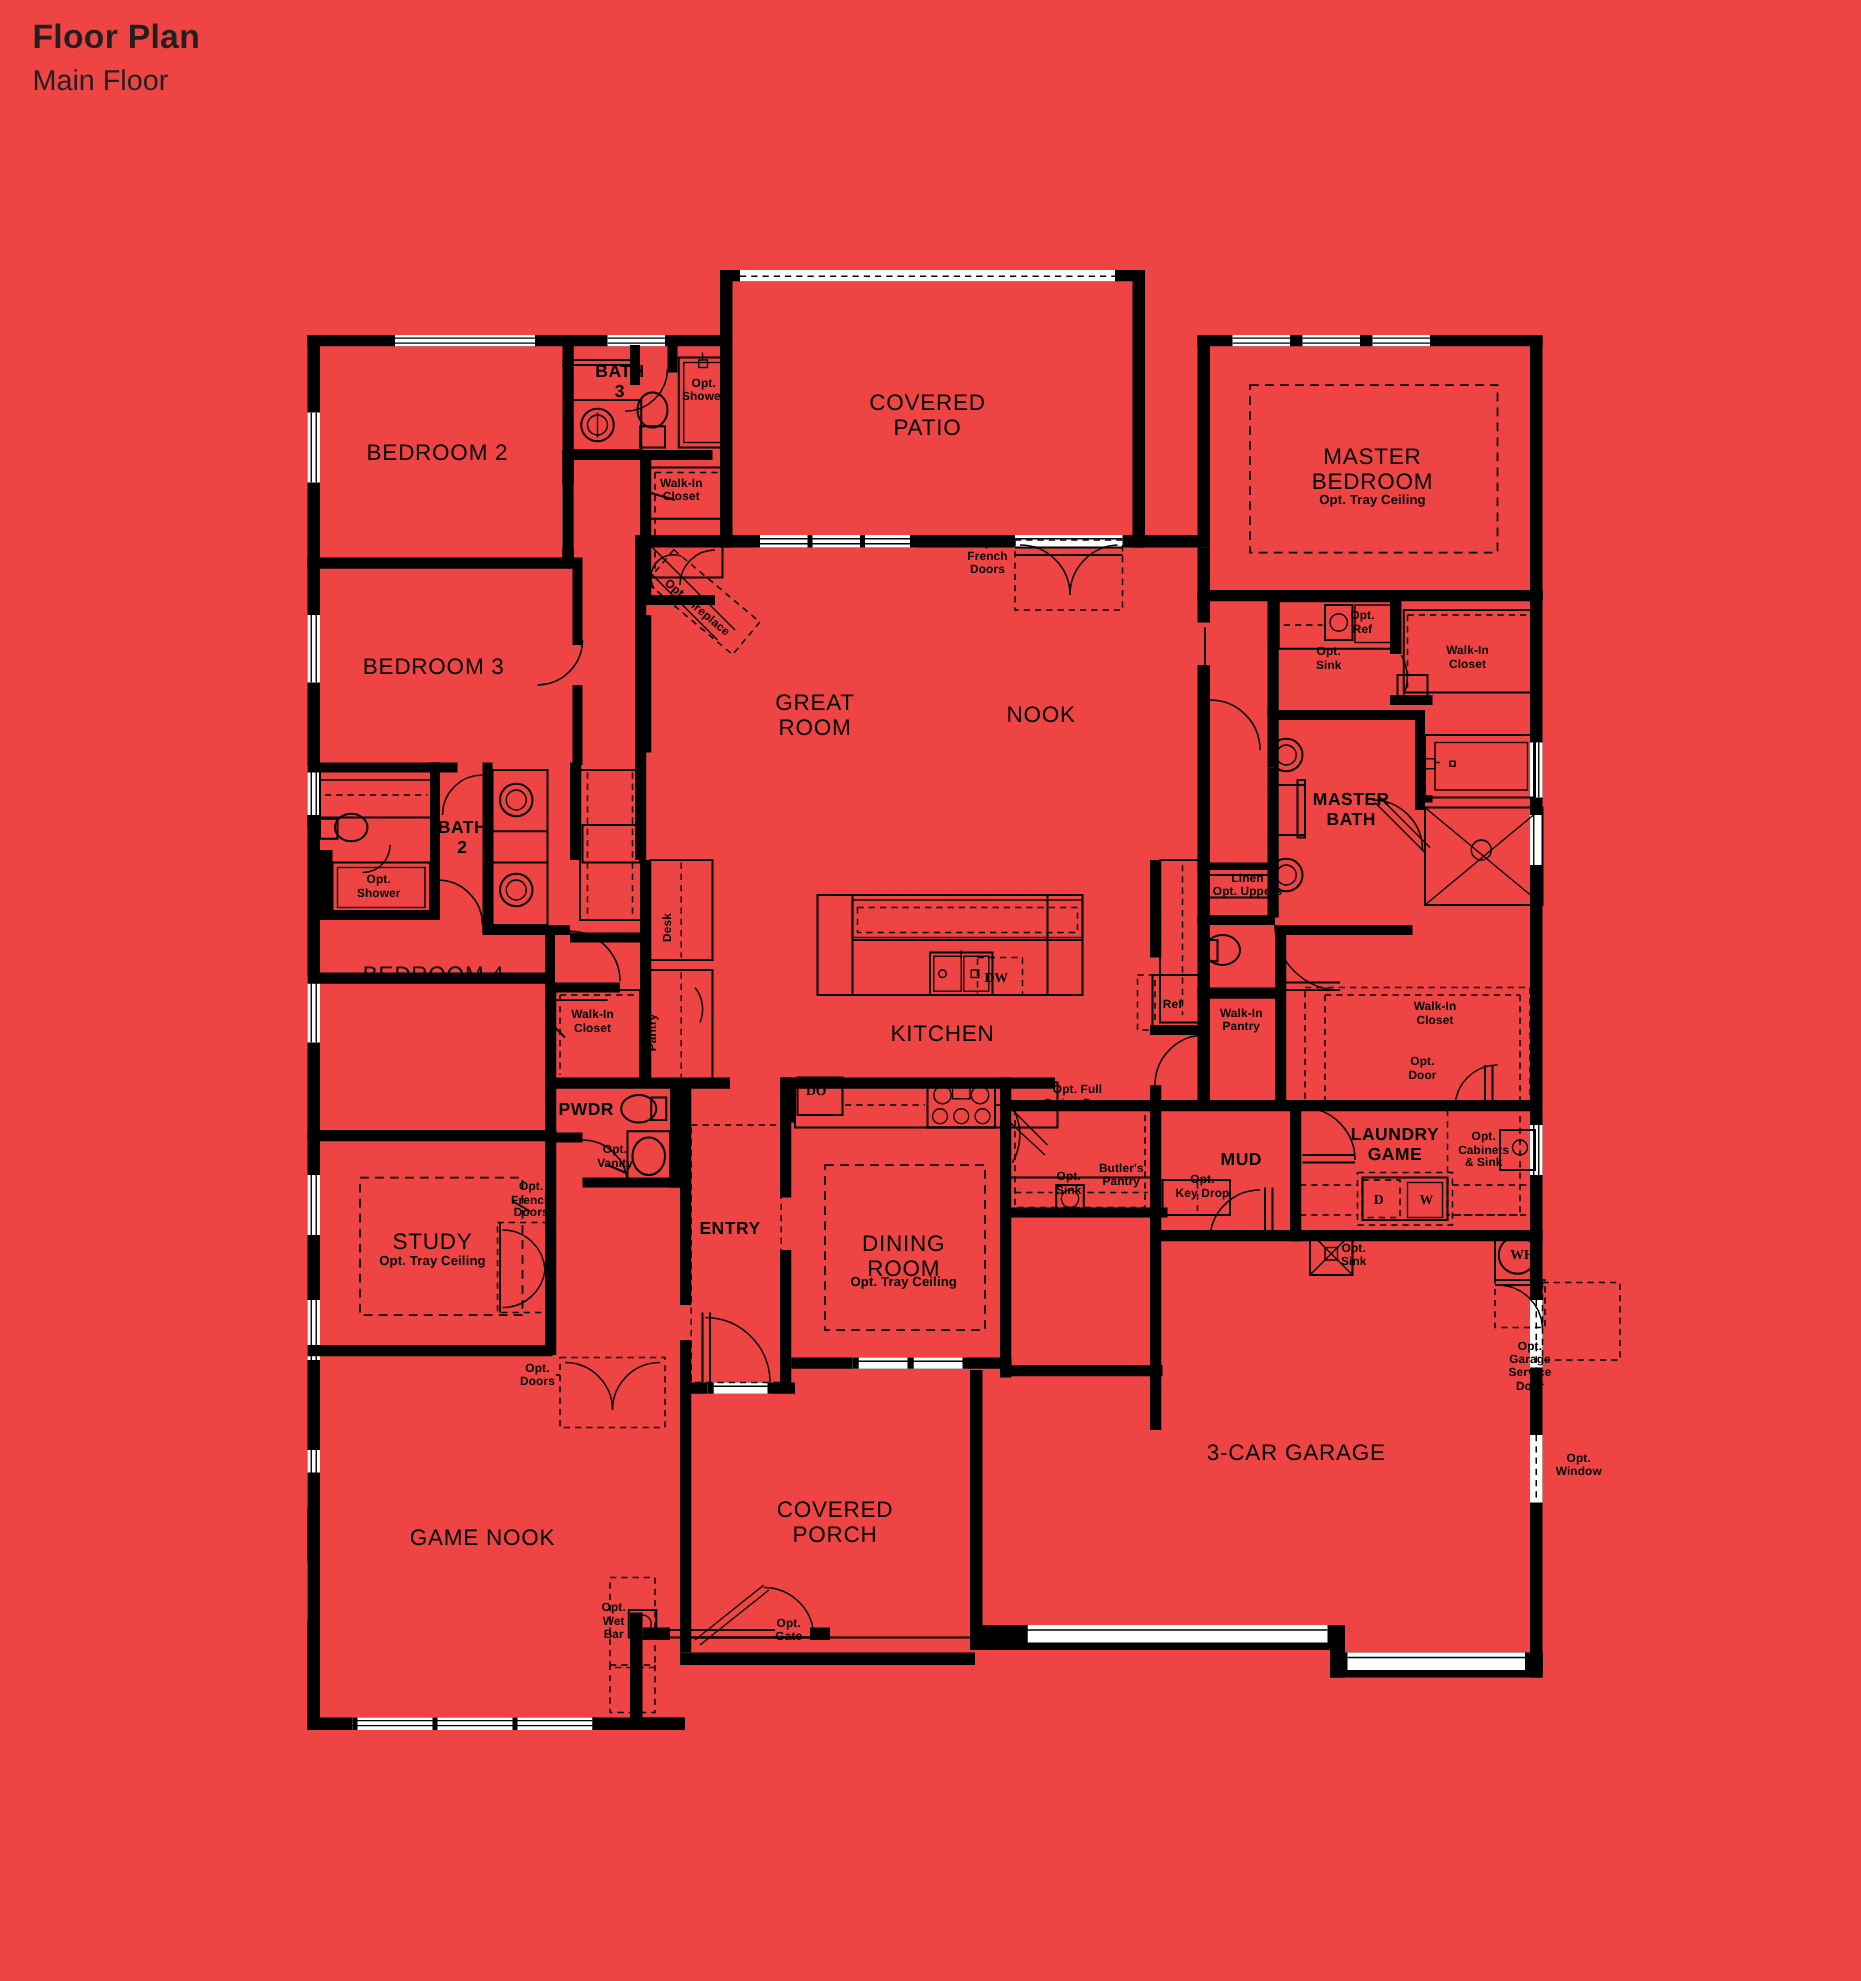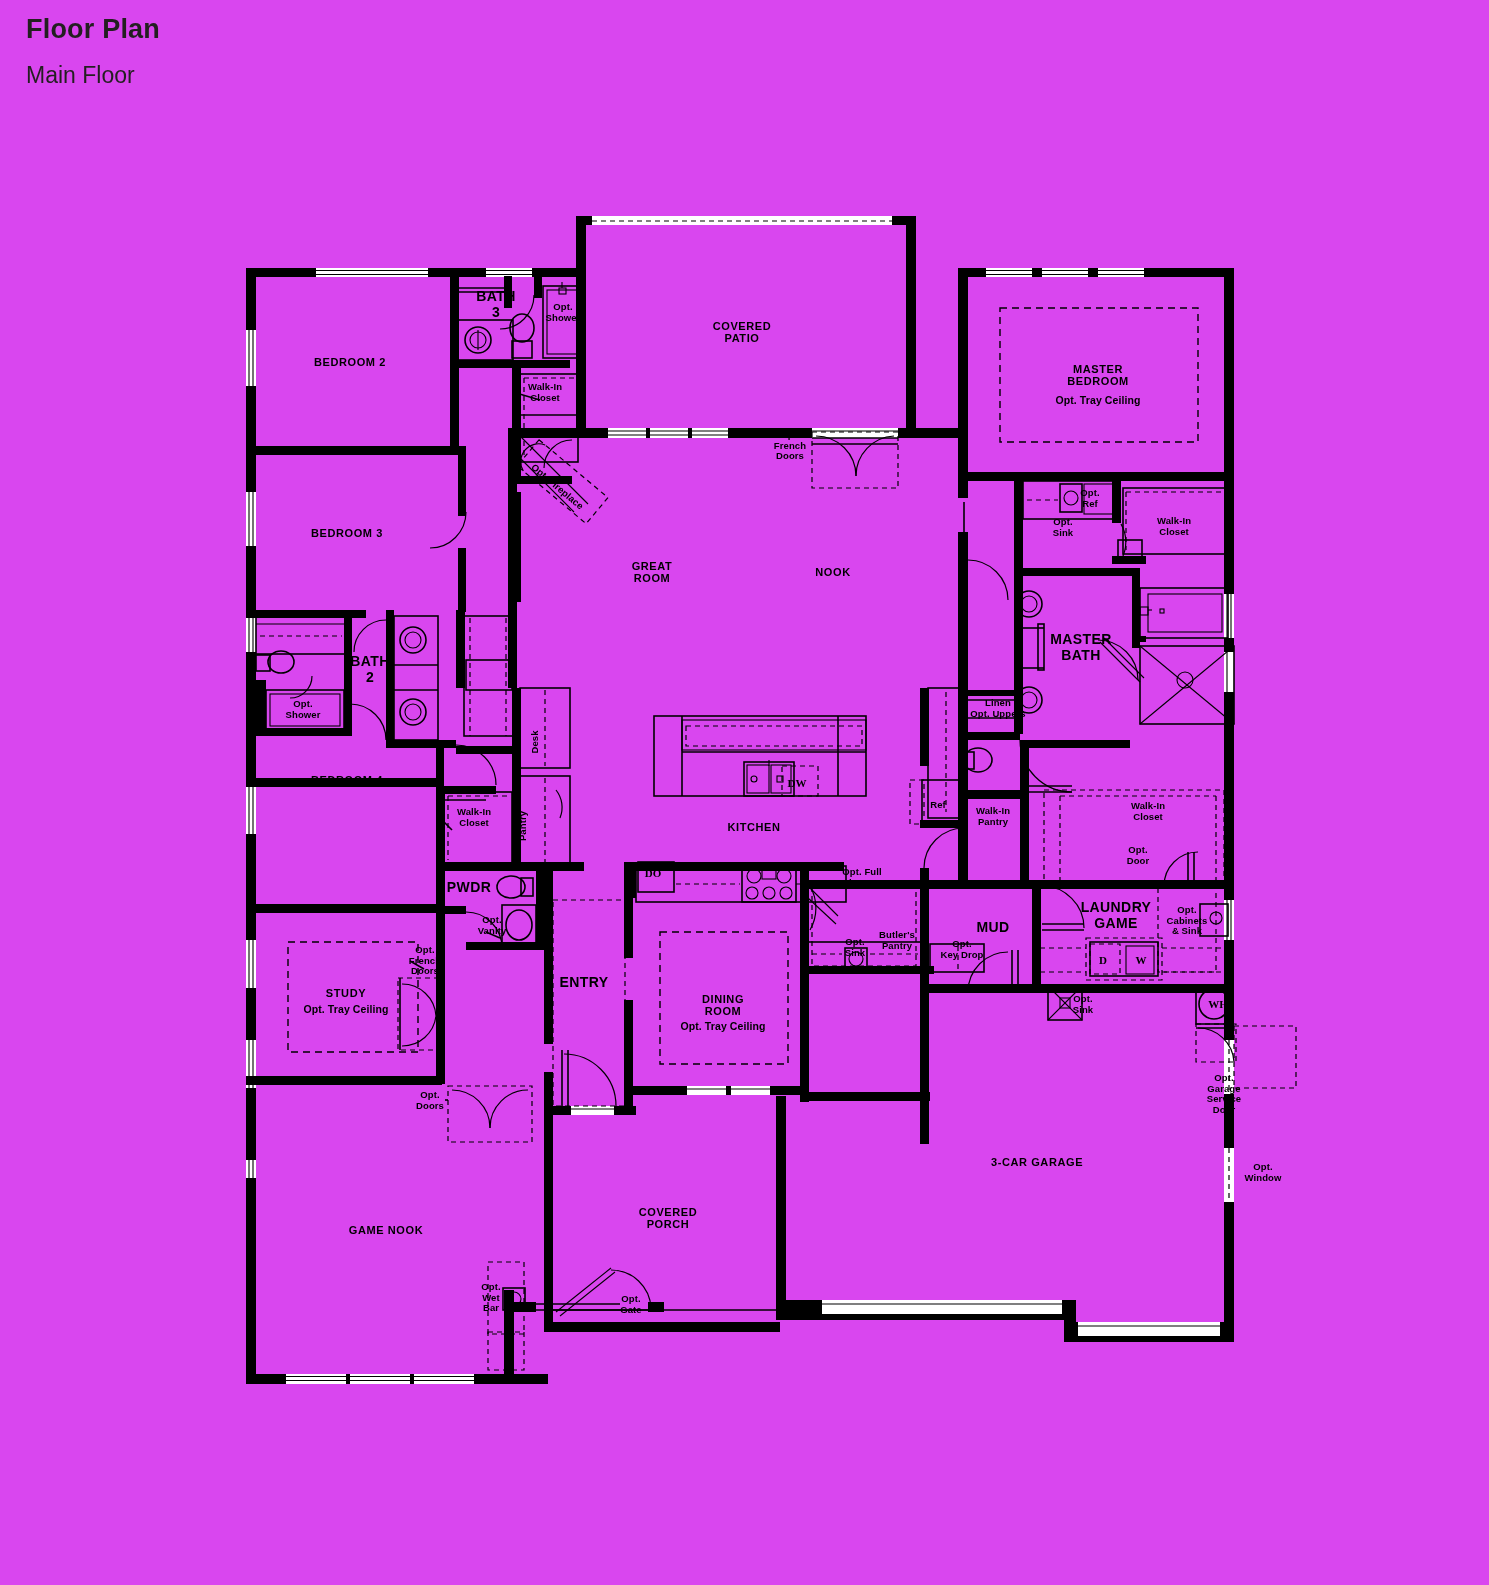--- a/index.html
+++ b/index.html
@@ -5,53 +5,53 @@
 <style>
   html, body {
     margin: 0; padding: 0;
     background: #ffffff;
     font-family: "Liberation Sans", sans-serif;
   }
   #page {
     position: relative;
     width: 1489px;
     height: 1585px;
-    background: #d946ef;
+    background: #ef4444;
     overflow: hidden;
   }
   
   #header { position: absolute; left: 26px; top: 14px; }
   #header .title {
     font-size: 27px; font-weight: bold; color: #231f20;
     letter-spacing: .2px; line-height: 1.15;
   }
   #header .subtitle {
     font-size: 23px; font-weight: normal; color: #231f20;
-    line-height: 1.3; margin-top: 16px;
+    line-height: 1.3; margin-top: 5px;
   }
   
   #plan {
     position: absolute;
     left: 0; top: 0;
     width: 1489px; height: 1585px;
   }
   #plan svg { display: block; }
 
   
   .lbl {
     position: absolute;
     color: #000;
     text-align: center;
     line-height: 1.12;
     white-space: pre-line;
     transform: translate(-50%, -50%);
     pointer-events: none;
     font-family: "Liberation Sans", sans-serif;
   }
-  .room      { font-weight: bold; font-size: 11px; letter-spacing: .6px; }
+  .room      { font-weight: normal; font-size: 18px; letter-spacing: .6px; }
   .room-sm   { font-weight: bold; font-size: 14px;  letter-spacing: .4px; }
   .opt       { font-weight: bold; font-size: 9.5px; letter-spacing: .1px; }
   .opt-sub   { font-weight: bold; font-size: 10.5px; letter-spacing: .1px; }
   .appl      { font-weight: bold; font-size: 11px; font-family: Liberation Serif, serif; }
   .vert      { transform: translate(-50%, -50%) rotate(-90deg); }
   .diag      { transform: translate(-50%, -50%) rotate(40deg); }
 </style>
 </head>
 <body>
 

